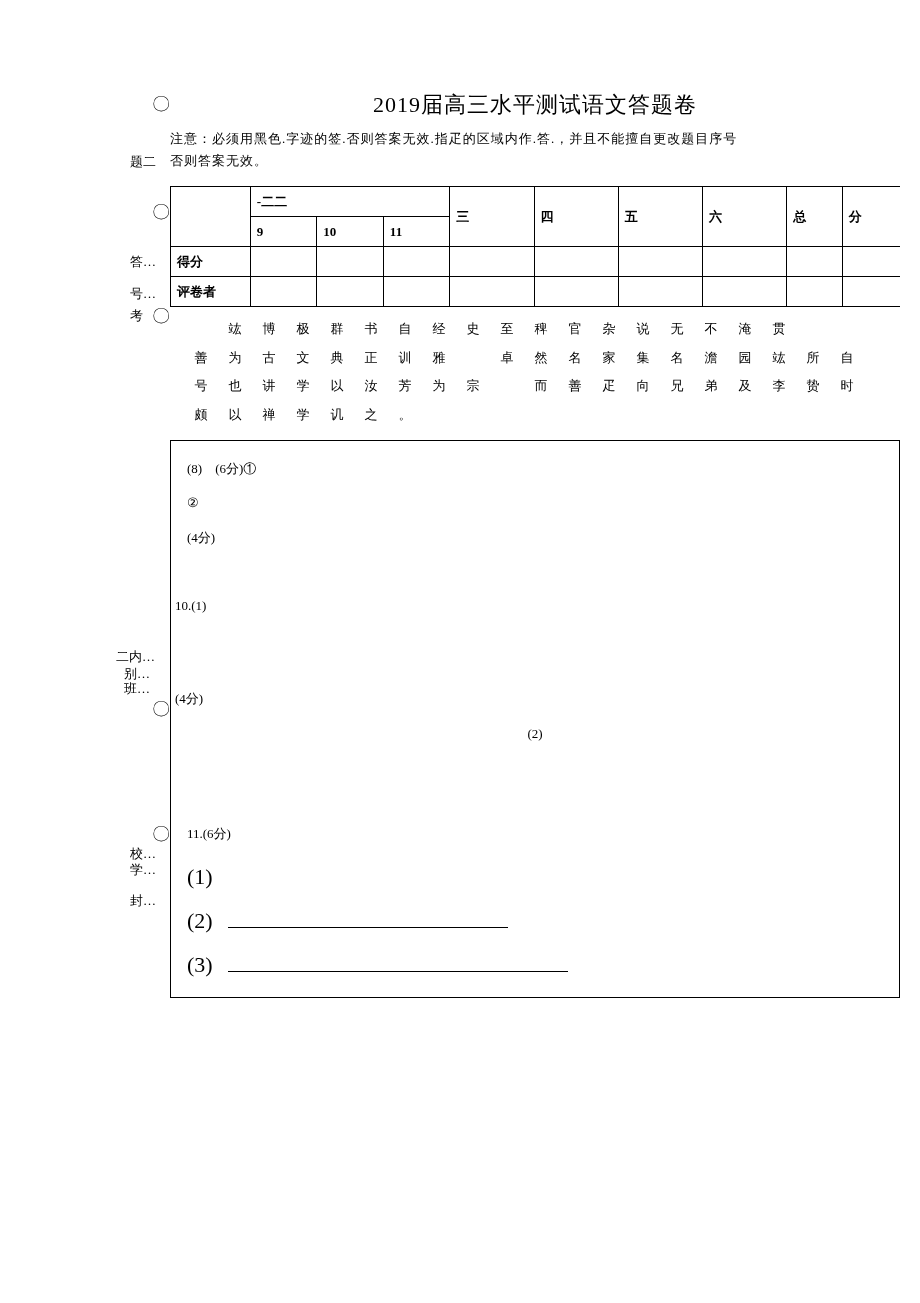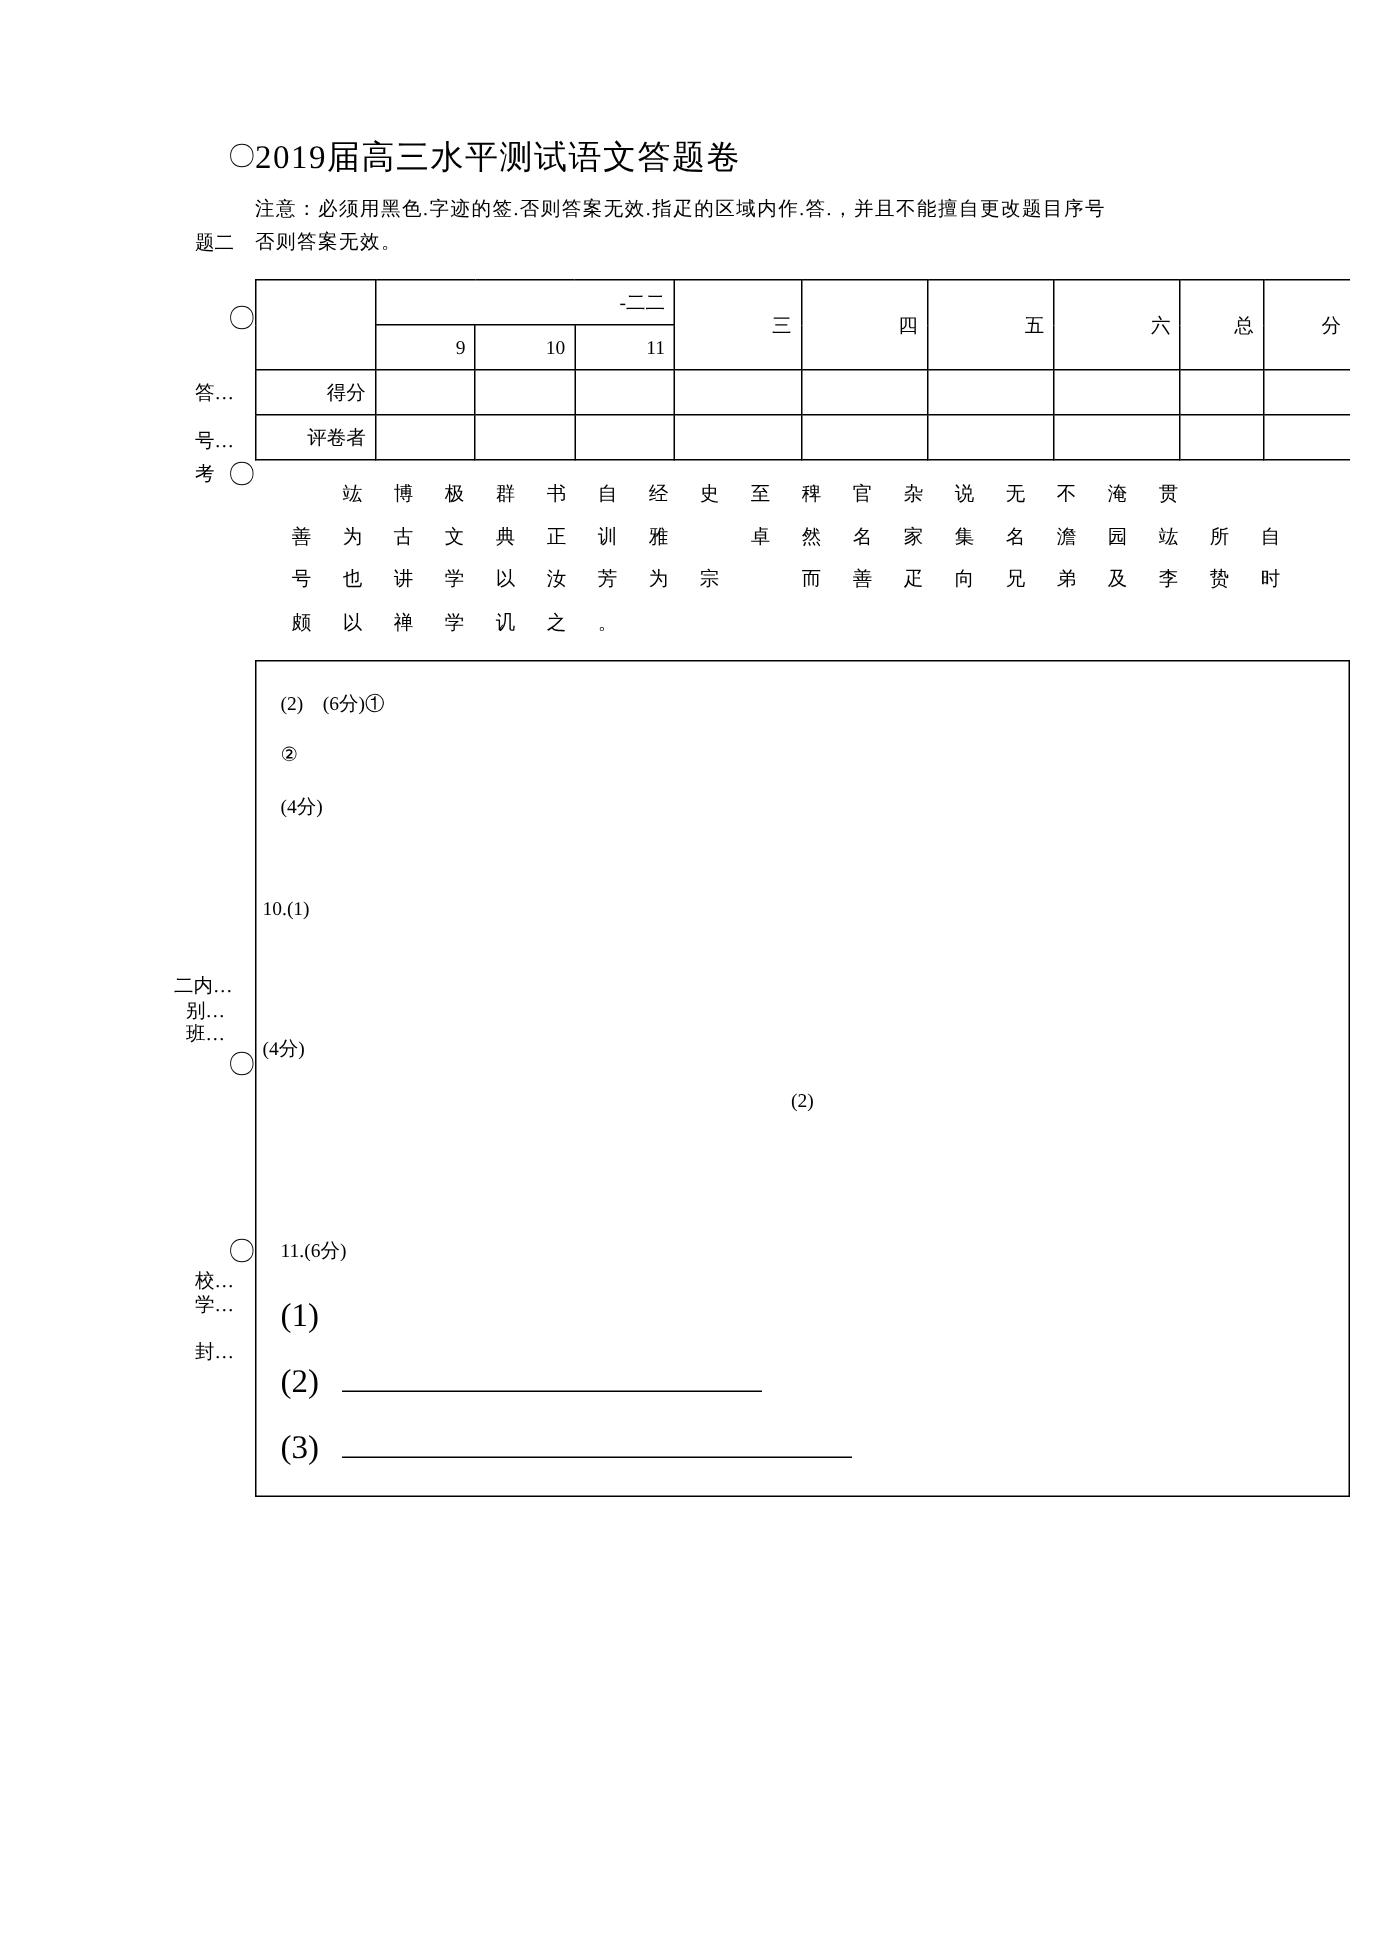--- a/index.html
+++ b/index.html
@@ -32,42 +32,43 @@
   .side-label {
     position: absolute;
     font-size: 13px;
     white-space: nowrap;
   }
   .main {
     margin-left: 170px;
     width: 730px;
   }
   h1 {
+    text-align: center;
     font-weight: normal;
     font-size: 22px;
     margin: 0 0 8px 0;
     letter-spacing: 1px;
   }
   .notice {
     margin: 4px 0 14px 0;
     line-height: 1.7;
     letter-spacing: 1px;
   }
   .section-label-row {
     margin: 6px 0 4px 0;
   }
   table.score {
     border-collapse: collapse;
     width: 730px;
     margin-bottom: 8px;
   }
   table.score td, table.score th {
     border: 1px solid #000;
-    font-weight: normal;
-    text-align: right;
+    font-weight: bold;
+    text-align: left;
     height: 30px;
     font-size: 13px;
     padding: 0 6px;
     margin-top: 16px;
   }
   .chinese-block {
     margin: 8px 14px 10px 14px;
     line-height: 2.2;
     font-size: 13px;
   }
@@ -243,21 +244,21 @@
           <span>以</span>
           <span>禅</span>
           <span>学</span>
           <span>讥</span>
           <span>之</span>
           <span>。</span>
         </div>
     </div>
 
     <div class="answer-frame">
-      <div class="row">(2)　(6分)①</div>
+      <div class="row">(8)　(6分)①</div>
       <div class="row">②</div>
       <div class="row">(4分)</div>
       <div class="row" style="height:28px;"></div>
       <div class="row" style="margin-left:-12px;">10.(1)</div>
       <div class="row" style="height:52px;"></div>
       <div class="row" style="margin-left:-12px;">(4分)</div>
       <div class="row" style="text-align:center;">(2)</div>
       <div class="row" style="height:48px;"></div>
       <div class="row" style="height:6px;"></div>
       <div class="row">11.(6分)</div>

